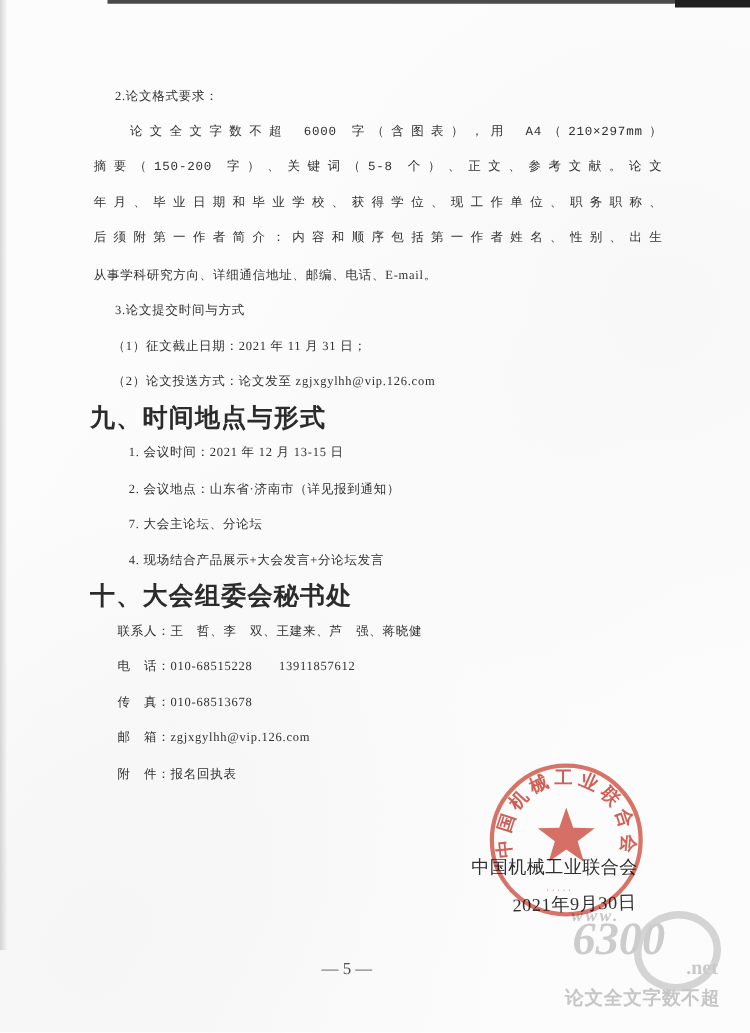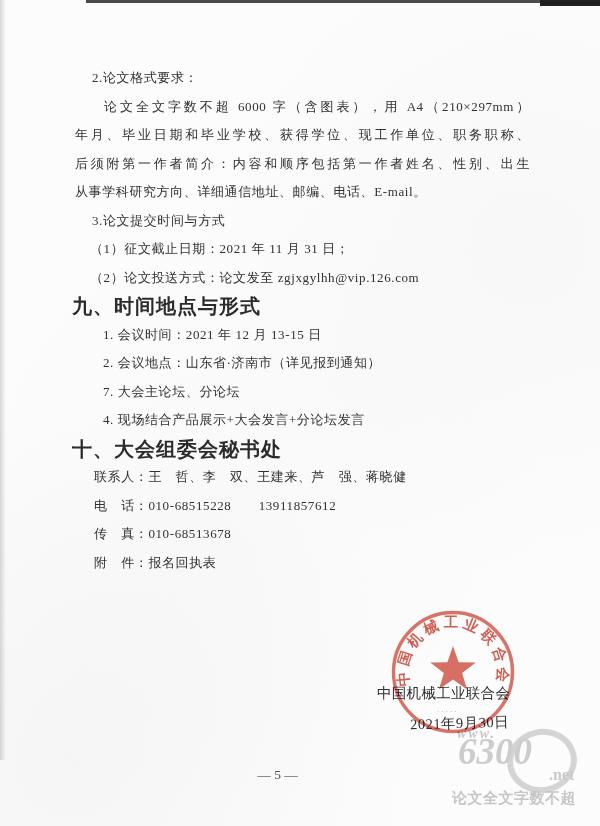--- a/index.html
+++ b/index.html
@@ -16,26 +16,26 @@
   }
   
   .top-bar{position:absolute;left:86px;top:0;width:514px;height:3px;background:#4a4a4a;}
   .top-corner{position:absolute;left:540px;top:0;width:60px;height:6px;background:#1f1f1f;}
   .left-strip{position:absolute;left:0;top:0;width:6px;height:760px;
     background:linear-gradient(to right, rgba(170,170,170,0.45), rgba(170,170,170,0));}
   
   #doc-body{position:absolute;left:72px;right:70px;top:64px;}
   .line{
     line-height:28.5px;
-    font-size:13px;
+    font-size:10px;
     letter-spacing:0.6px;
     color:#313131;
     white-space:pre-wrap;
   }
-  .line.justify{text-align:justify;text-align-last:justify;}
+  .line.justify{text-align:justify;text-align-last:justify;font-family:Liberation Mono, monospace;}
   .line.bold{font-weight:700;font-size:20px;color:#2b2b2b;letter-spacing:1px;}
   
   .issuer{position:absolute;left:377px;top:684px;font-size:14.5px;color:#2f2f2f;letter-spacing:0.3px;z-index:1;}
   .issue-date{position:absolute;left:410px;top:714px;font-size:14.5px;color:#2f2f2f;letter-spacing:0.5px;z-index:1;transform:rotate(-1.5deg);}
   .page-number{position:absolute;left:240px;top:767px;width:75px;text-align:center;font-size:13.5px;color:#4f4f4f;}
   
   .seal{position:absolute;left:385px;top:605px;width:140px;height:140px;z-index:2;
     mix-blend-mode:multiply;opacity:0.88;}
   
   .watermark{position:absolute;left:445px;top:722px;width:150px;height:100px;z-index:0;}
@@ -53,35 +53,37 @@
 
 <div class="page">
 
   <div class="top-bar"></div>
   <div class="top-corner"></div>
   <div class="left-strip"></div>
 
   <div id="doc-body">
       <div class="line" style="padding-left: 20px;">2.论文格式要求：</div>
       <div class="line justify" style="padding-left: 32px;">论文全文字数不超 6000 字（含图表），用 A4（210×297mm）</div>
+      <div class="line justify" style="padding-left: 3px;">摘要（150-200 字）、关键词（5-8 个）、正文、参考文献。论文</div>
       <div class="line justify" style="padding-left: 3px;">年月、毕业日期和毕业学校、获得学位、现工作单位、职务职称、</div>
       <div class="line justify" style="padding-left: 3px;">后须附第一作者简介：内容和顺序包括第一作者姓名、性别、出生</div>
       <div class="line" style="padding-left: 3px;">从事学科研究方向、详细通信地址、邮编、电话、E-mail。</div>
       <div class="line" style="padding-left: 20px;">3.论文提交时间与方式</div>
       <div class="line" style="padding-left: 18px;">（1）征文截止日期：2021 年 11 月 31 日；</div>
       <div class="line" style="padding-left: 18px;">（2）论文投送方式：论文发至 zgjxgylhh@vip.126.com</div>
       <div class="line bold" style="padding-left: 0px;">九、时间地点与形式</div>
       <div class="line" style="padding-left: 31px;">1. 会议时间：2021 年 12 月 13-15 日</div>
       <div class="line" style="padding-left: 31px;">2. 会议地点：山东省·济南市（详见报到通知）</div>
       <div class="line" style="padding-left: 31px;">7. 大会主论坛、分论坛</div>
       <div class="line" style="padding-left: 31px;">4. 现场结合产品展示+大会发言+分论坛发言</div>
       <div class="line bold" style="padding-left: 0px;">十、大会组委会秘书处</div>
       <div class="line" style="padding-left: 22px;">联系人：王　哲、李　双、王建来、芦　强、蒋晓健</div>
       <div class="line" style="padding-left: 22px;">电　话：010-68515228　　13911857612</div>
       <div class="line" style="padding-left: 22px;">传　真：010-68513678</div>
+      <div class="line" style="padding-left: 22px;">邮　箱：zgjxgylhh@vip.126.com</div>
       <div class="line" style="padding-left: 22px;">附　件：报名回执表</div>
     </div>
 
   <svg class="seal" viewBox="385 605 140 140" width="140" height="140">
     <defs>
       <path id="sealArc" d="M 410.7 687.4 A 45 45 0 1 1 495.3 687.4" fill="none"></path>
     </defs>
     <circle cx="453" cy="672" r="59.5" fill="none" stroke="#d4574a" stroke-width="3.4" opacity="0.95"></circle>
     <polygon points="453,646 458.6,662.2 475.8,662.6 462.1,673 467.1,689.4 453,679.6 438.9,689.4 443.9,673 430.2,662.6 447.4,662.2" fill="#cf4a3c" opacity="0.9"></polygon>
     <text font-size="14.5" fill="#cd4a3e" letter-spacing="4.2" font-family="Liberation Serif, DejaVu Serif, serif" font-weight="700">

